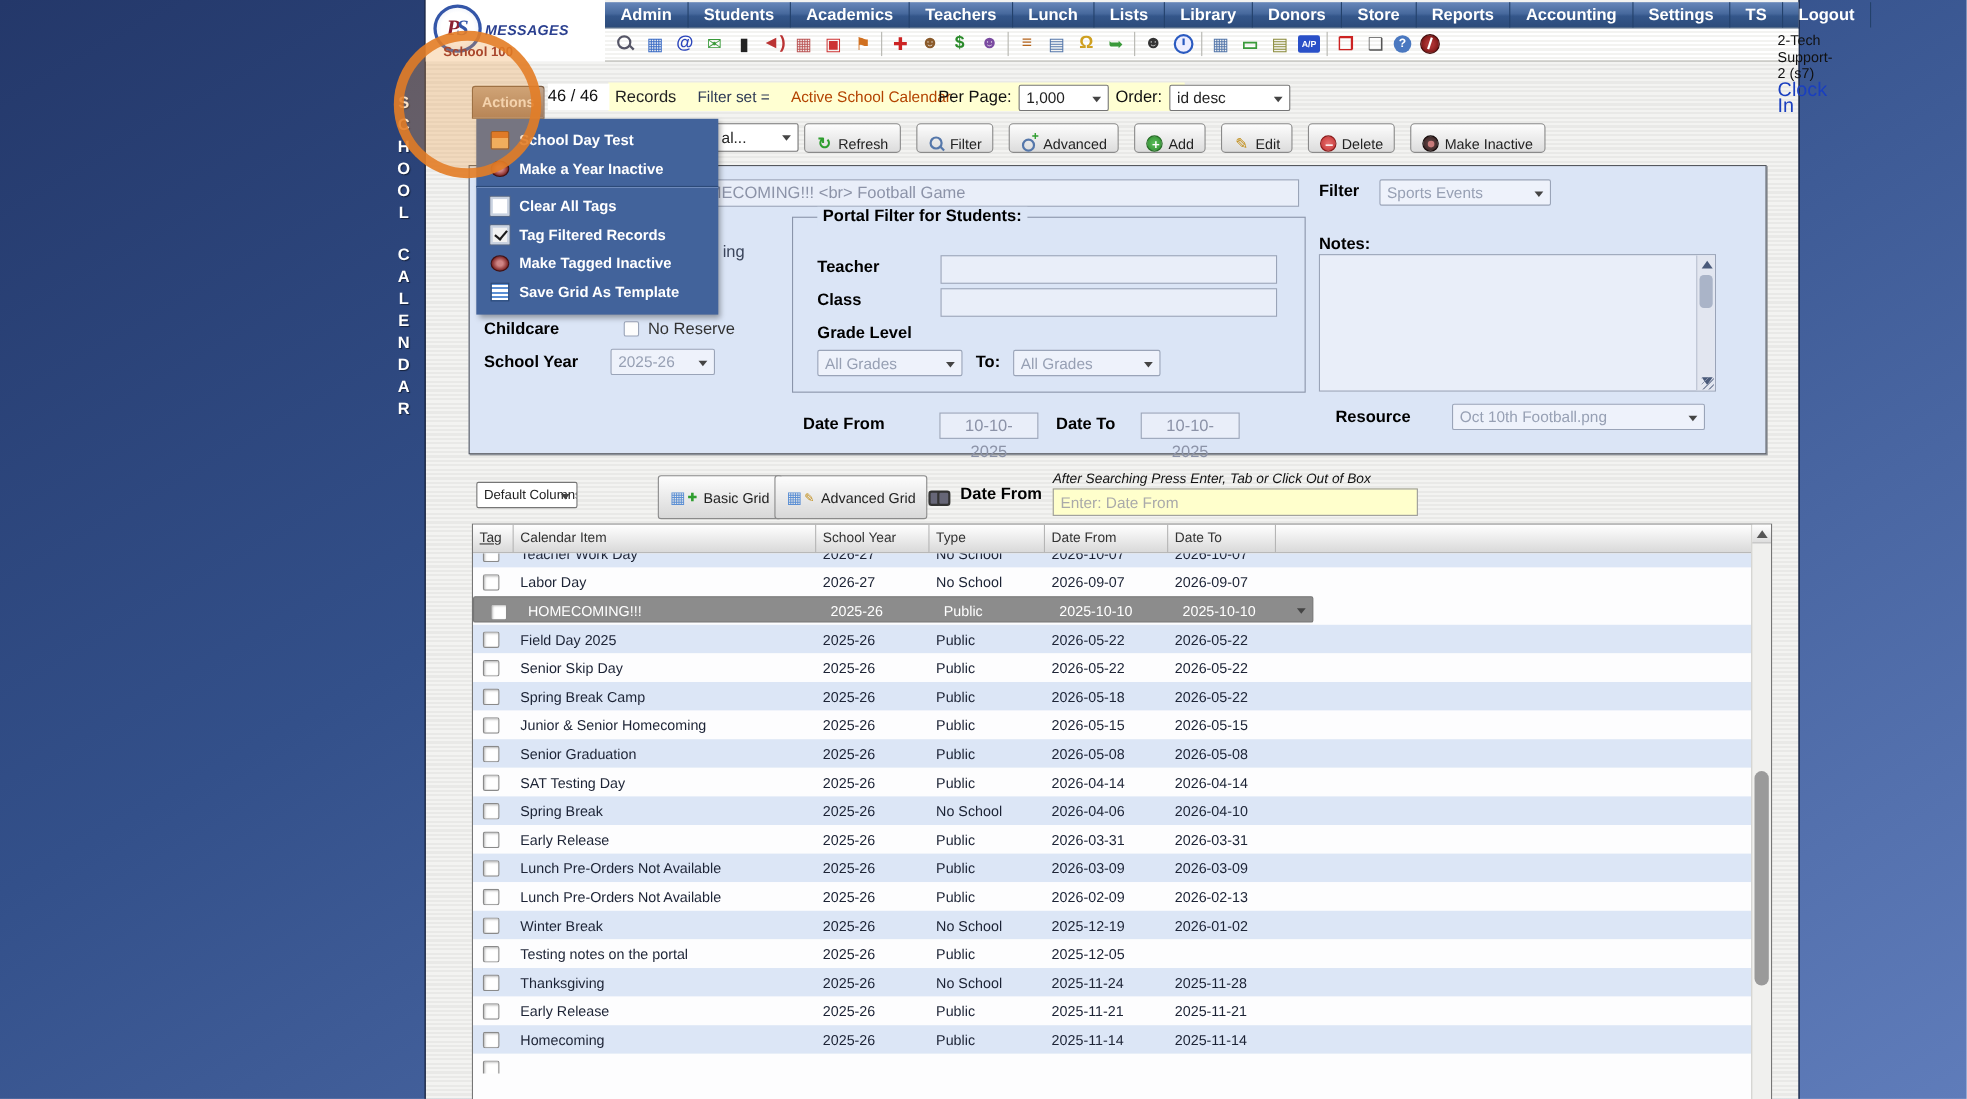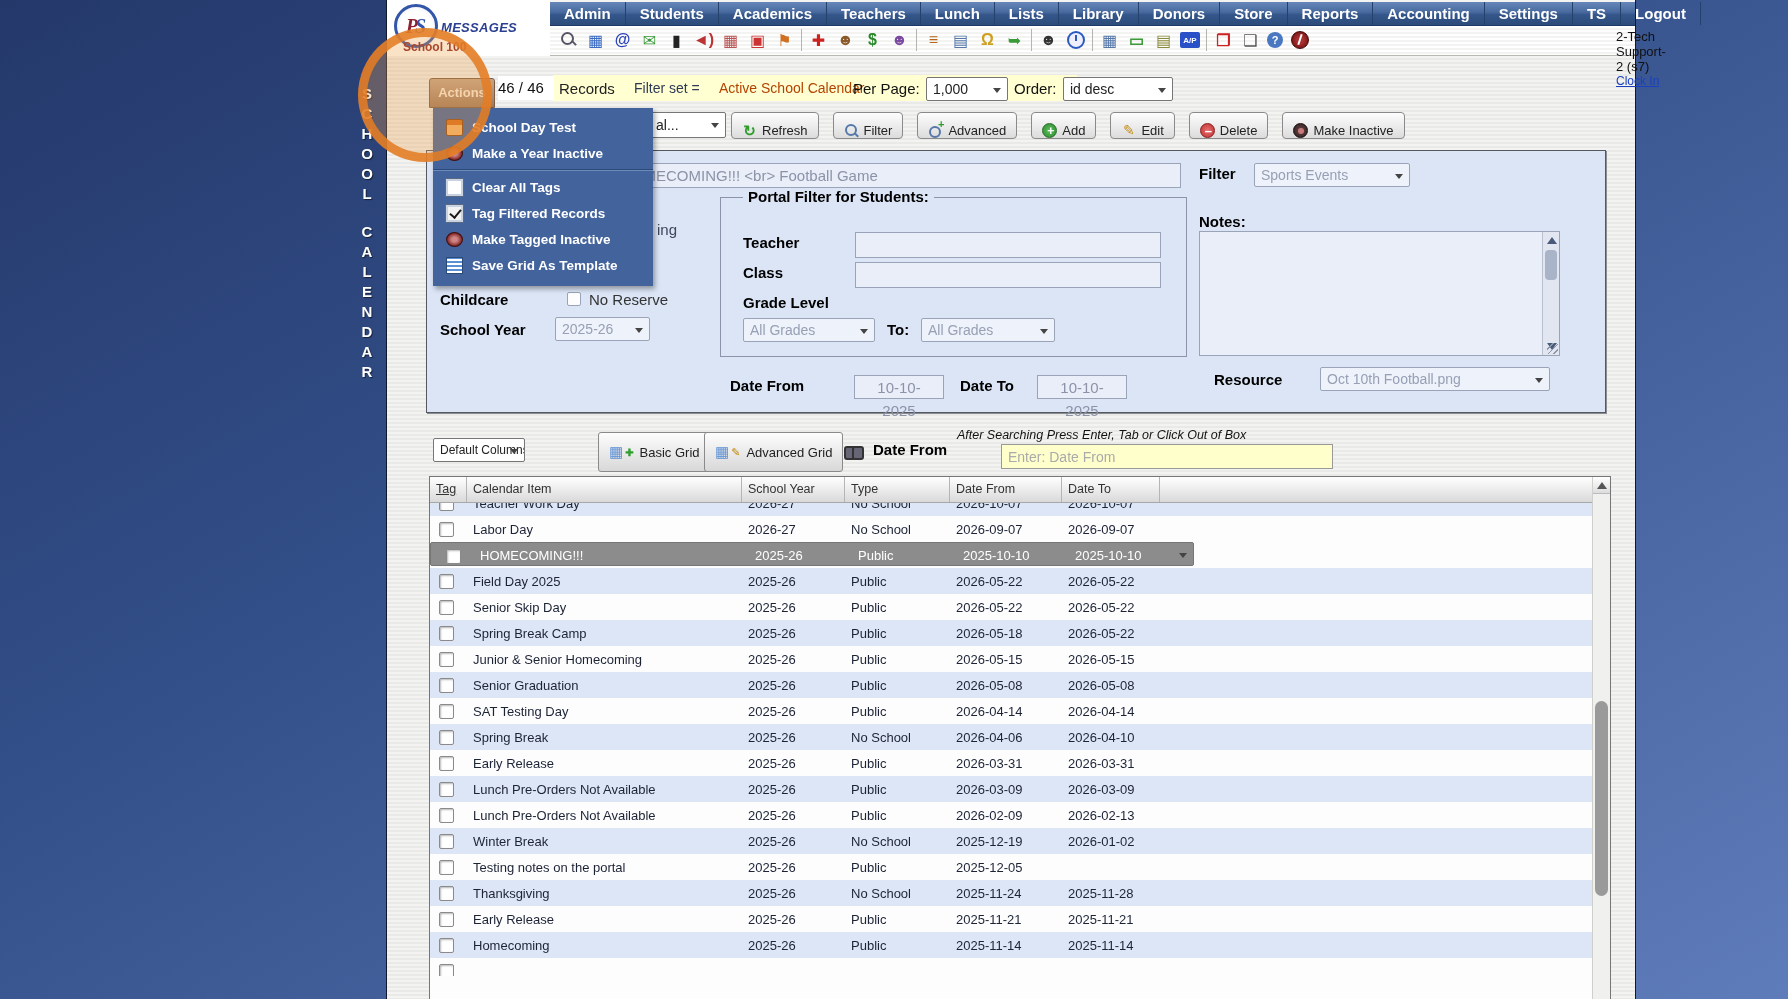--- a/index.html
+++ b/index.html
@@ -49,21 +49,21 @@
   .t-mag::after { content:""; position:absolute; left:13px; top:13px; width:6px; height:2px; background:#556; transform:rotate(45deg); }
   .t-clock { position:relative; } .t-clock::before { content:""; position:absolute; left:2px; top:2px; width:14px; height:14px;
           border:2px solid #2a5ac0; border-radius:50%; background:#eef; }
   .t-clock::after { content:""; position:absolute; left:10px; top:6px; width:2px; height:6px; background:#2a5ac0; }
   .t-stopico { position:relative; } .t-stopico::before { content:""; position:absolute; left:2px; top:2px; width:16px; height:16px;
           border-radius:50%; background:radial-gradient(#a83030 30%,#7a1515 75%); border:1px solid #400a0a; }
   .t-stopico::after { content:""; position:absolute; left:10px; top:5px; width:2px; height:11px; background:#fff; transform:rotate(18deg); }
 
   .user-block { position:absolute; left:1066px; top:3px; line-height:15px; }
   .user-name { font-size:13px; color:#111; }
-  .clock-in { font-size:12px; color:#1a3fbf; text-decoration:underline; cursor:pointer; }
+  .clock-in { font-size:18px; color:#1a3fbf; cursor:pointer; }
 
   
   .actions-btn { position:absolute; left:42px; top:78px; width:66px; height:30px; z-index:31;
                  background:linear-gradient(#c3a68c,#a07a5e); border:1px solid #7c5d44; border-radius:3px 3px 0 0;
                  color:#f7e9d9; font-weight:bold; font-size:13px; text-align:center; line-height:22px; cursor:pointer; }
   .yellow-strip { position:absolute; left:166px; top:75px; width:524px; height:26px; background:#ffffd2; }
   .count-box { position:absolute; left:111px; top:76px; width:56px; height:24px; background:#fff;
                font-size:15px; color:#111; text-align:left; line-height:24px; }
   .rb-label { position:absolute; top:80px; font-size:15px; color:#222; }
   .lbl-records { left:172px; }
@@ -145,21 +145,21 @@
   #btn-basic { left:211px; } #btn-adv { left:317px; }
   .gicon { font-size:15px; color:#5b8fd4; }
   .gplus { color:#2f9e2f; font-size:10px; font-weight:bold; margin-left:-4px; }
   .gpencil { color:#c08a10; font-size:11px; margin-left:-4px; }
   .binoc { position:absolute; left:457px; top:446px; width:22px; height:12px; }
   .binoc::before,.binoc::after { content:""; position:absolute; top:0; width:8px; height:10px; border:2px solid #333; border-radius:3px; background:#667; }
   .binoc::before { left:0; } .binoc::after { right:2px; }
   .lbl-datefrom-search { position:absolute; left:486px; top:441px; font-weight:bold; font-size:15px; color:#000; }
   .hint { position:absolute; left:570px; top:428px; font-style:italic; font-size:12.5px; color:#111; }
   .search-input { position:absolute; left:570px; top:444px; width:332px; height:25px; background:#ffffcc;
-                  border:1px solid #999; font-size:14px; color:#333; padding:0 6px; font-family:"Liberation Sans",sans-serif;margin-left:44px; }
+                  border:1px solid #999; font-size:14px; color:#333; padding:0 6px; font-family:"Liberation Sans",sans-serif; }
   .search-input::placeholder { color:#aaa; }
 
   
   .grid { position:absolute; left:42px; top:476px; width:1182px; height:560px; background:#fdfdfe;
           border:1px solid #767676; z-index:4; }
   .thead { position:absolute; left:0; top:0; right:18px; height:26px; display:flex;
            background:linear-gradient(#ffffff,#d9d9d9); border-bottom:1px solid #a8a8a8; }
   .hcell { font-size:12.5px; color:#333; line-height:25px; padding-left:6px; border-right:1px solid #b5b5b5; overflow:hidden; white-space:nowrap; }
   .tbody { position:absolute; left:0; top:26px; right:18px; bottom:0; overflow:hidden; }
   .c0 { width:37px; flex:0 0 37px;text-decoration:underline; } .c1 { width:275px; flex:0 0 275px; } .c2 { width:103px; flex:0 0 103px; }

